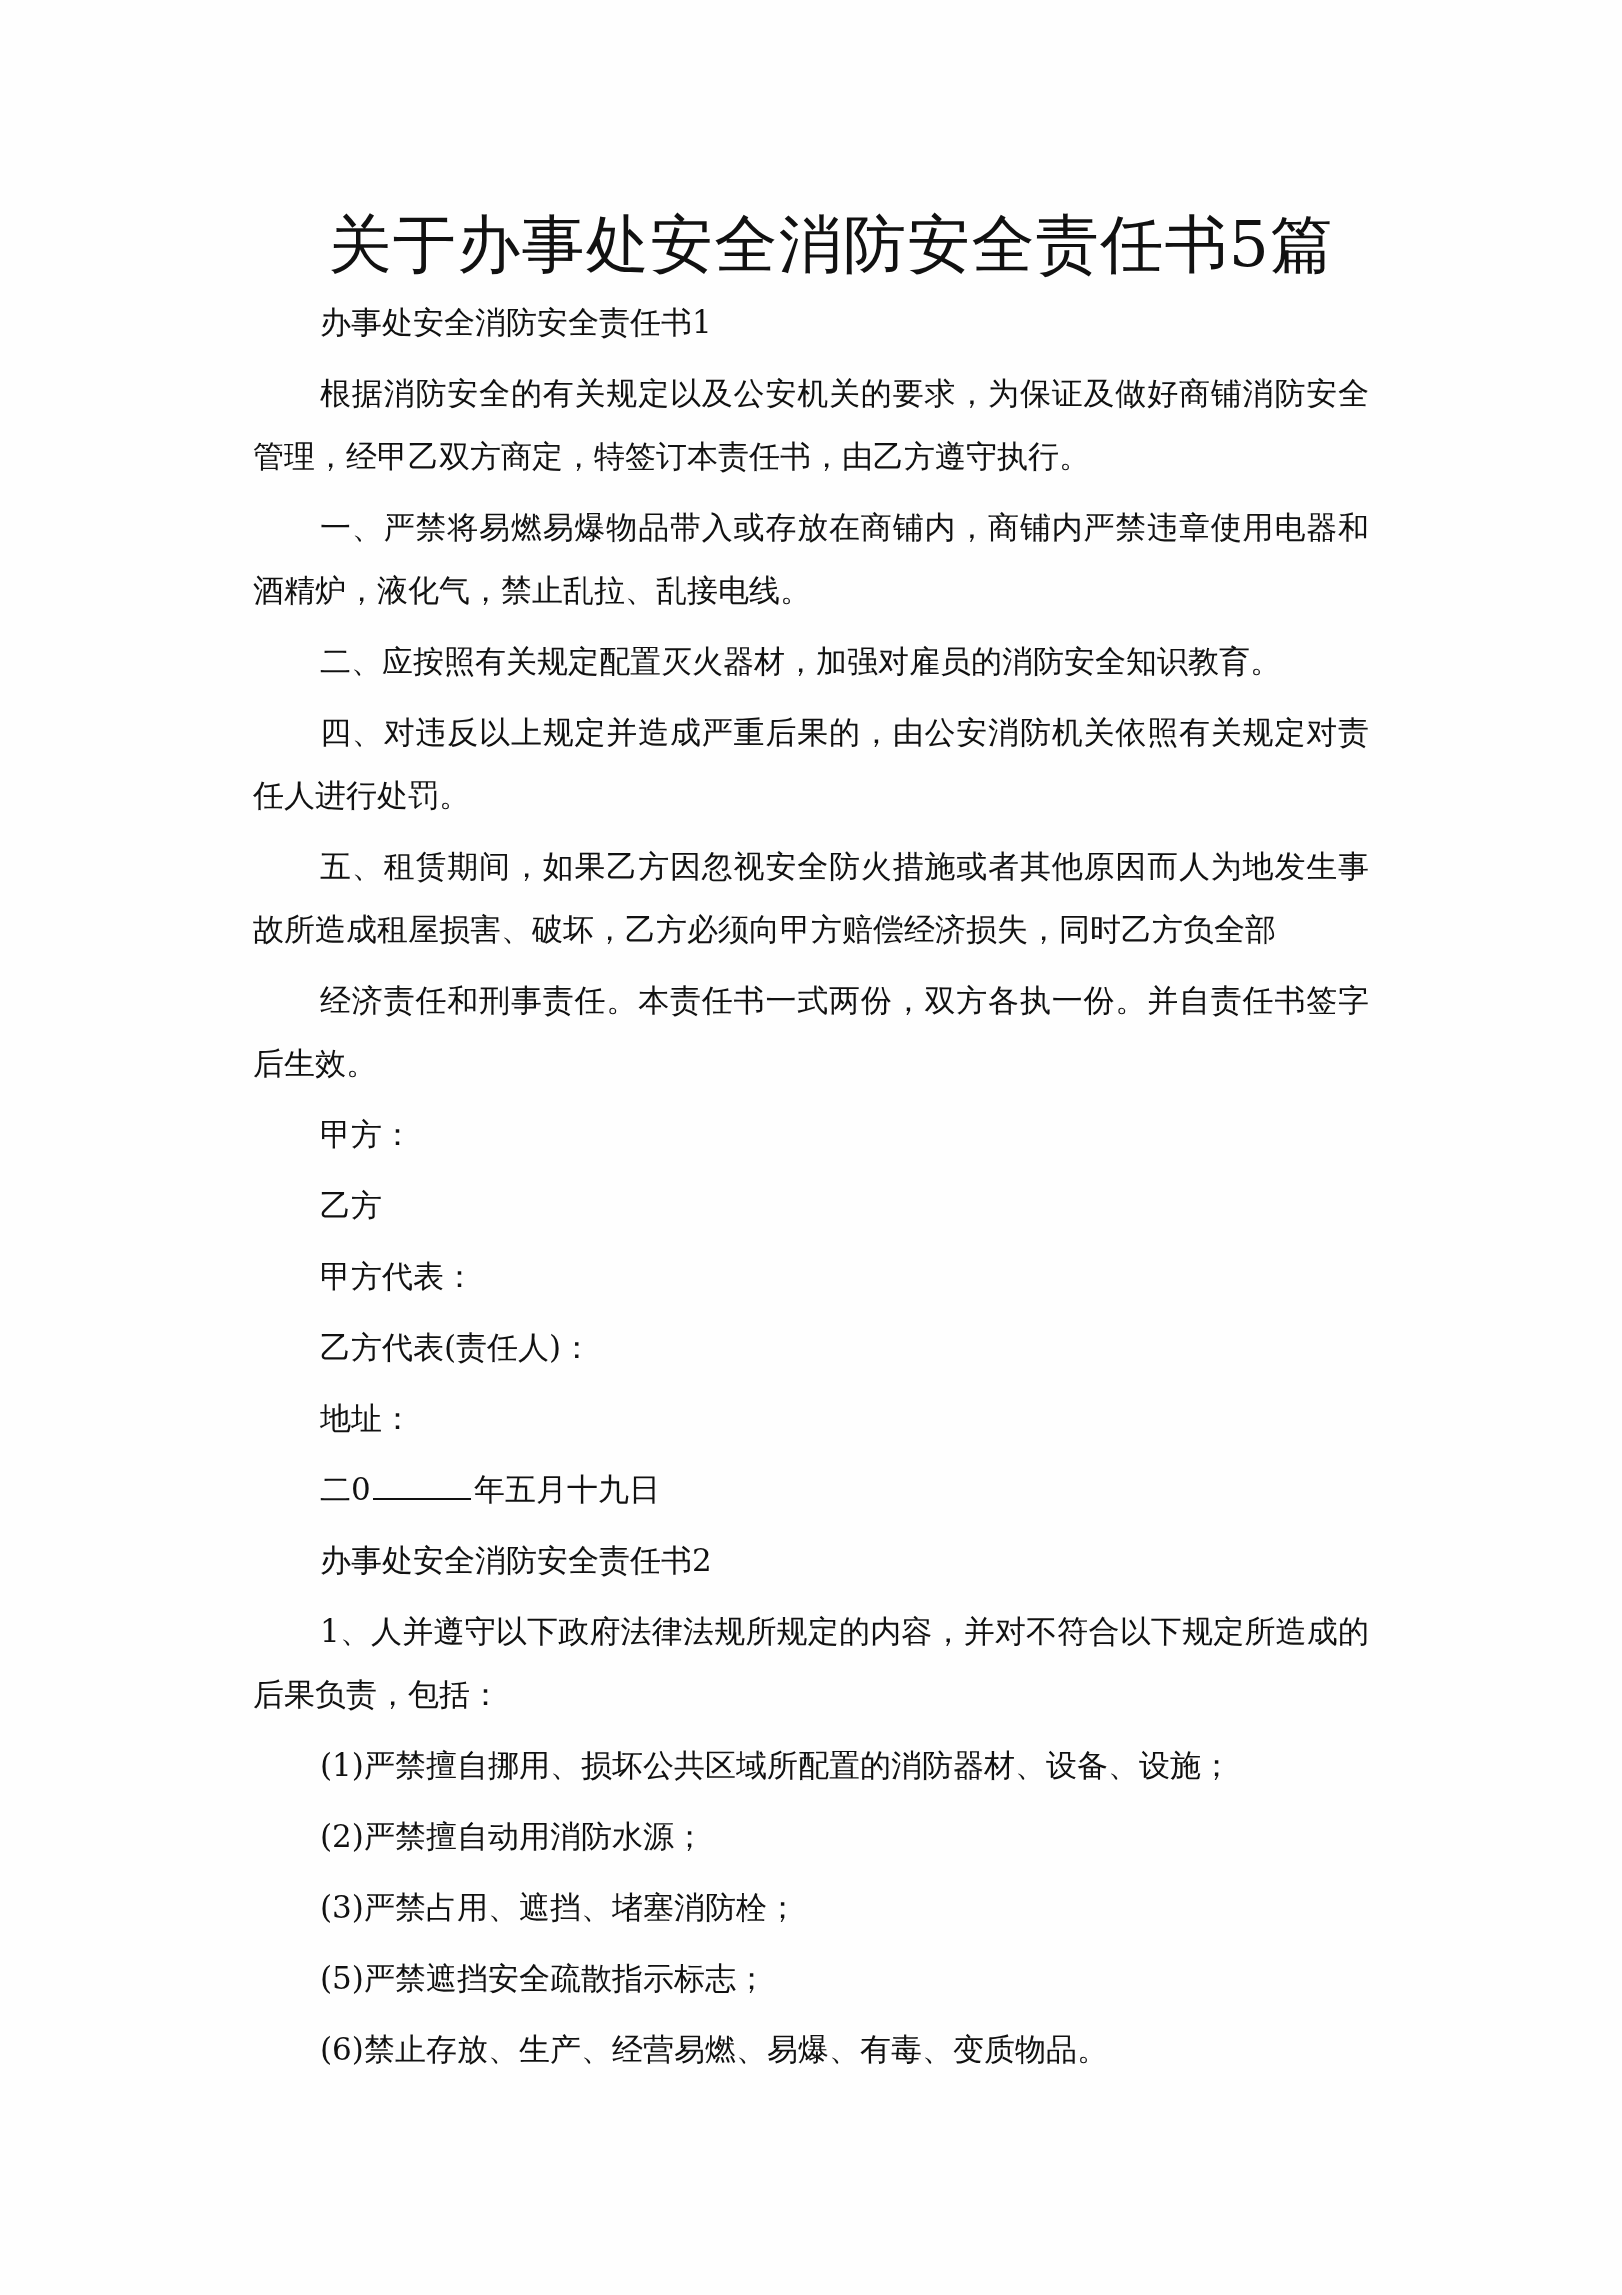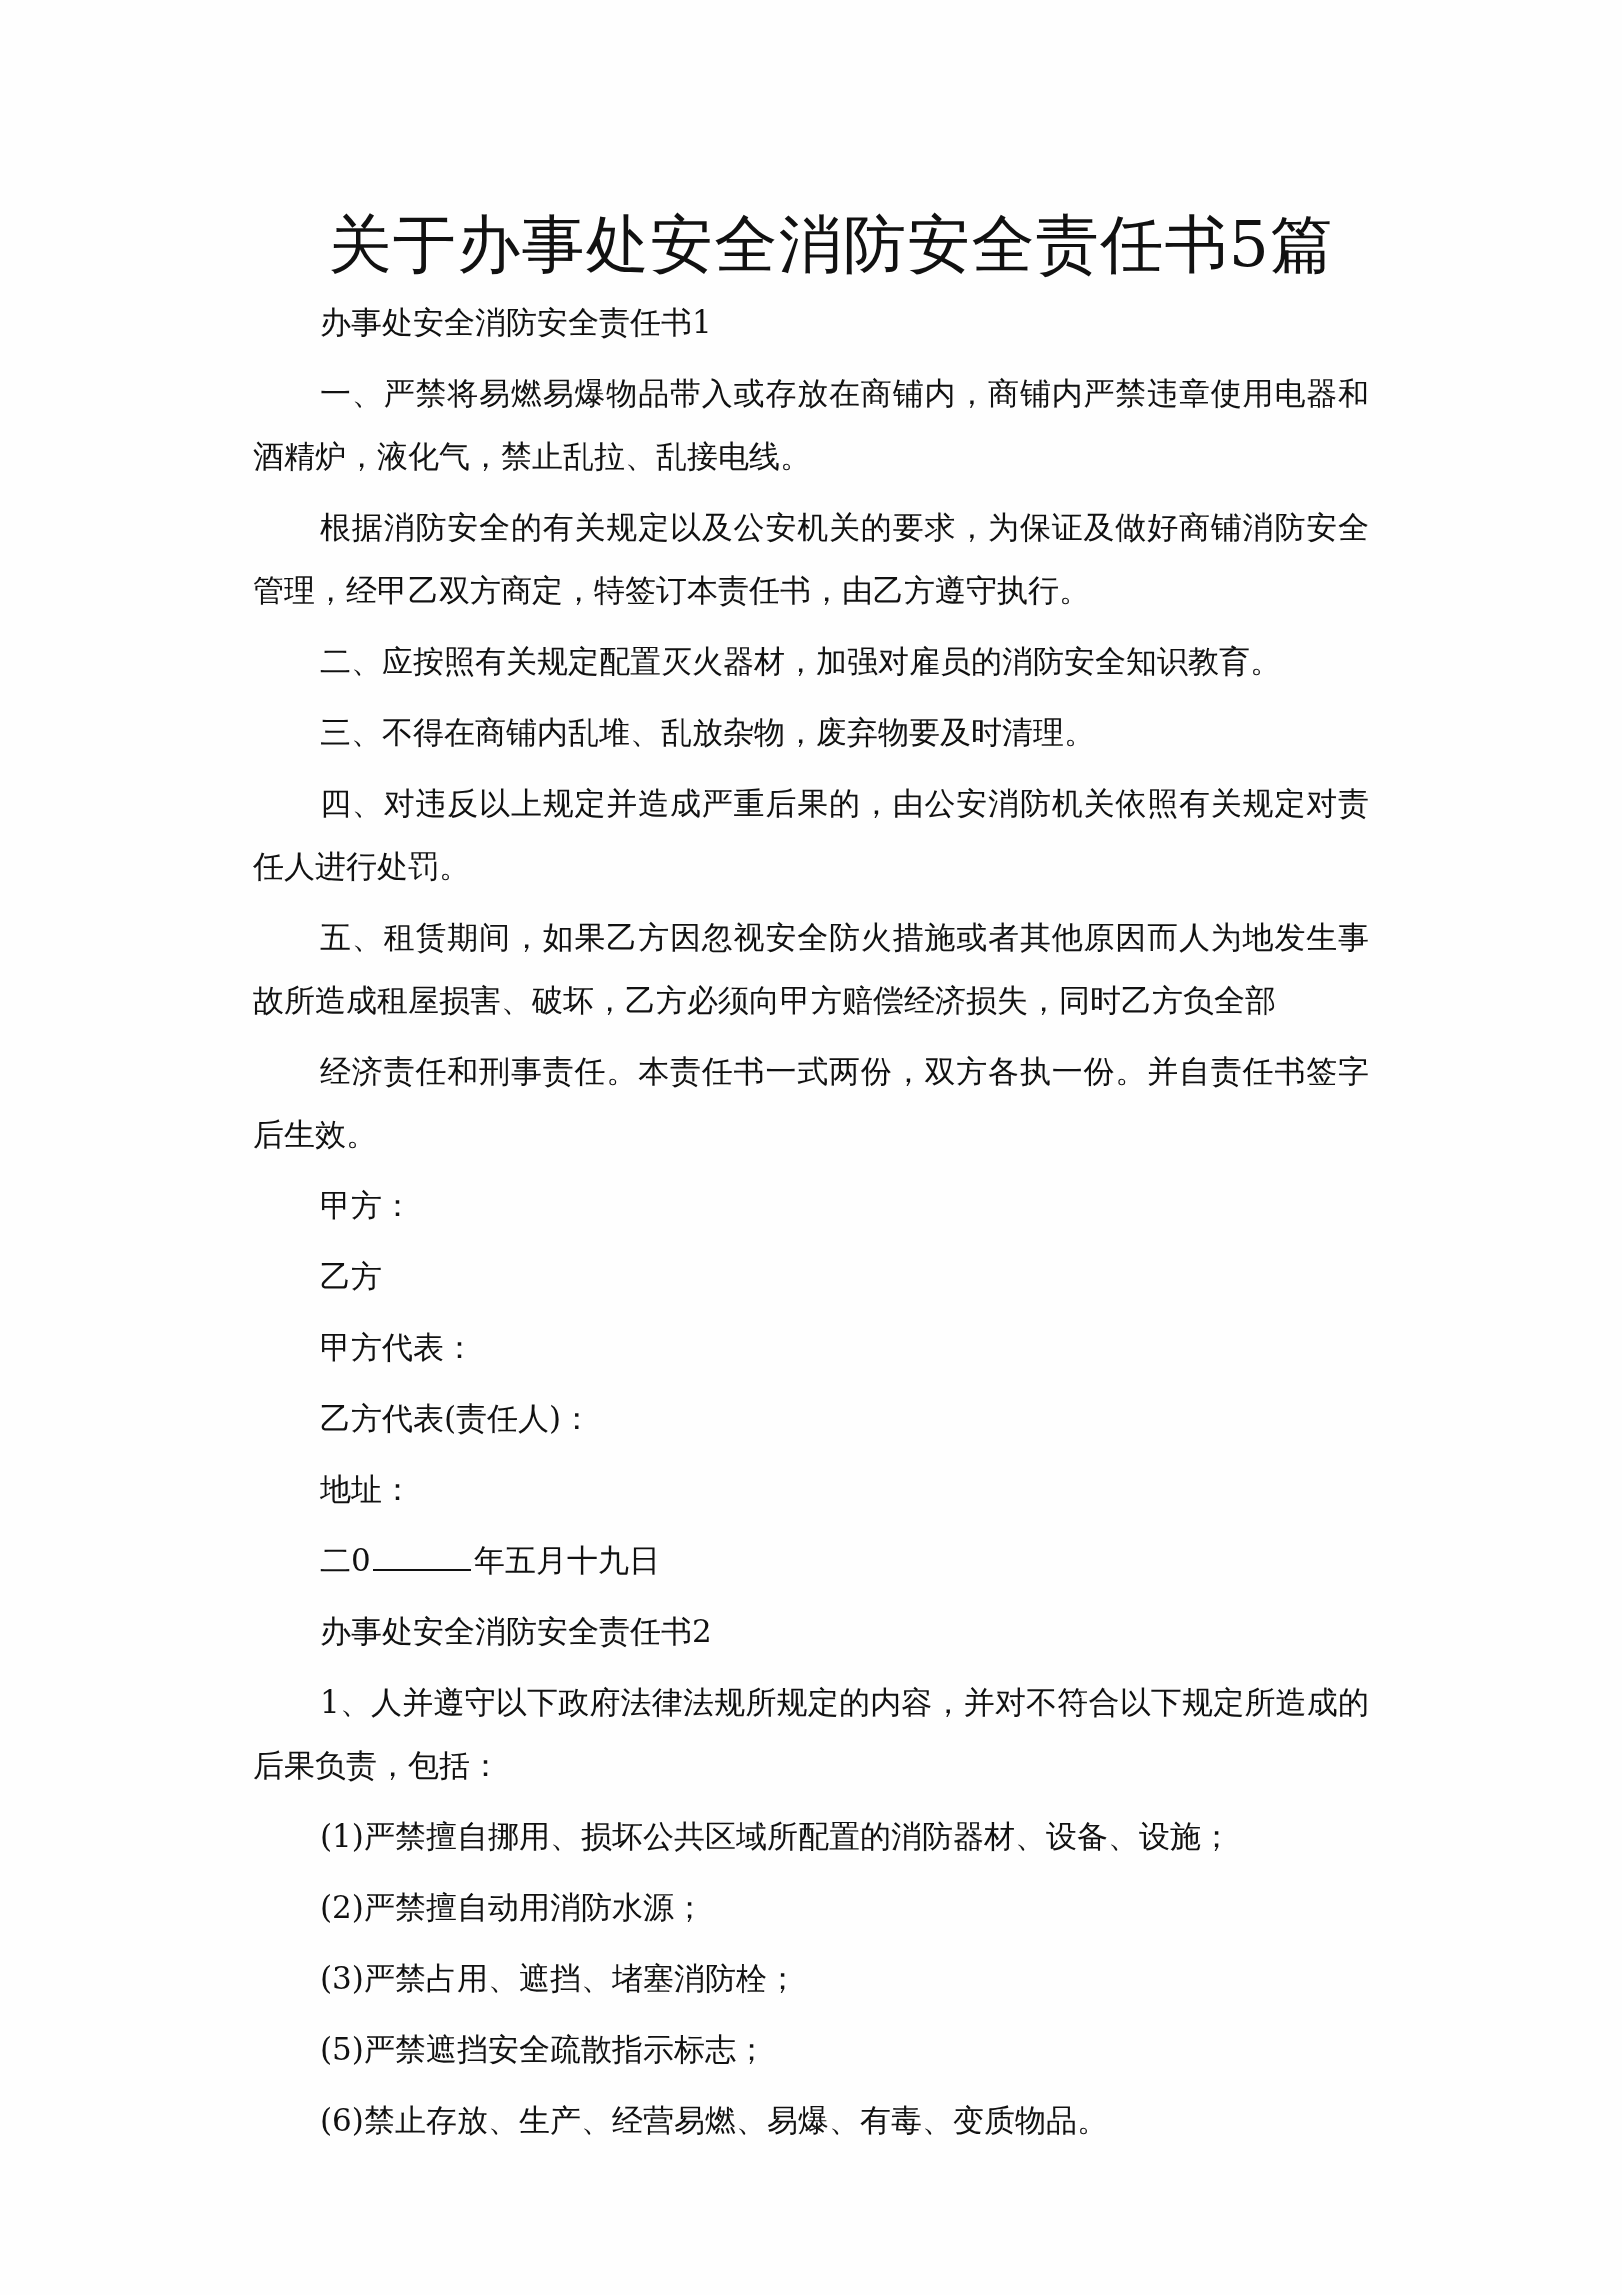--- a/index.html
+++ b/index.html
@@ -15,24 +15,23 @@
   .blank { display: inline-block; width: 98px; border-bottom: 2px solid #111; height: 26px; vertical-align: baseline; margin: 0 2.6px; }
 </style>
 </head>
 <body>
 
 <div class="page">
   <h1 class="title">关于办事处安全消防安全责任书5篇</h1>
 
   <div class="body">
     <p class="p indent">办事处安全消防安全责任书1</p>
+    <p class="p indent">根据消防安全的有关规定以及公安机关的要求，为保证及做好商铺消防安全管理，经甲乙双方商定，特签订本责任书，由乙方遵守执行。</p>
     <p class="p indent">一、严禁将易燃易爆物品带入或存放在商铺内，商铺内严禁违章使用电器和酒精炉，液化气，禁止乱拉、乱接电线。</p>
-    <p class="p indent">根据消防安全的有关规定以及公安机关的要求，为保证及做好商铺消防安全管理，经甲乙双方商定，特签订本责任书，由乙方遵守执行。</p>
     <p class="p indent">二、应按照有关规定配置灭火器材，加强对雇员的消防安全知识教育。</p>
-    <p class="p indent">三、不得在商铺内乱堆、乱放杂物，废弃物要及时清理。</p>
     <p class="p indent">四、对违反以上规定并造成严重后果的，由公安消防机关依照有关规定对责任人进行处罚。</p>
     <p class="p indent">五、租赁期间，如果乙方因忽视安全防火措施或者其他原因而人为地发生事故所造成租屋损害、破坏，乙方必须向甲方赔偿经济损失，同时乙方负全部</p>
     <p class="p indent">经济责任和刑事责任。本责任书一式两份，双方各执一份。并自责任书签字后生效。</p>
 
     <p class="p indent">甲方：</p>
     <p class="p indent">乙方</p>
     <p class="p indent">甲方代表：</p>
     <p class="p indent">乙方代表(责任人)：</p>
     <p class="p indent">地址：</p>
     <p class="p indent"><span>二0</span><span class="blank"></span><span>年五月十九日</span></p>

